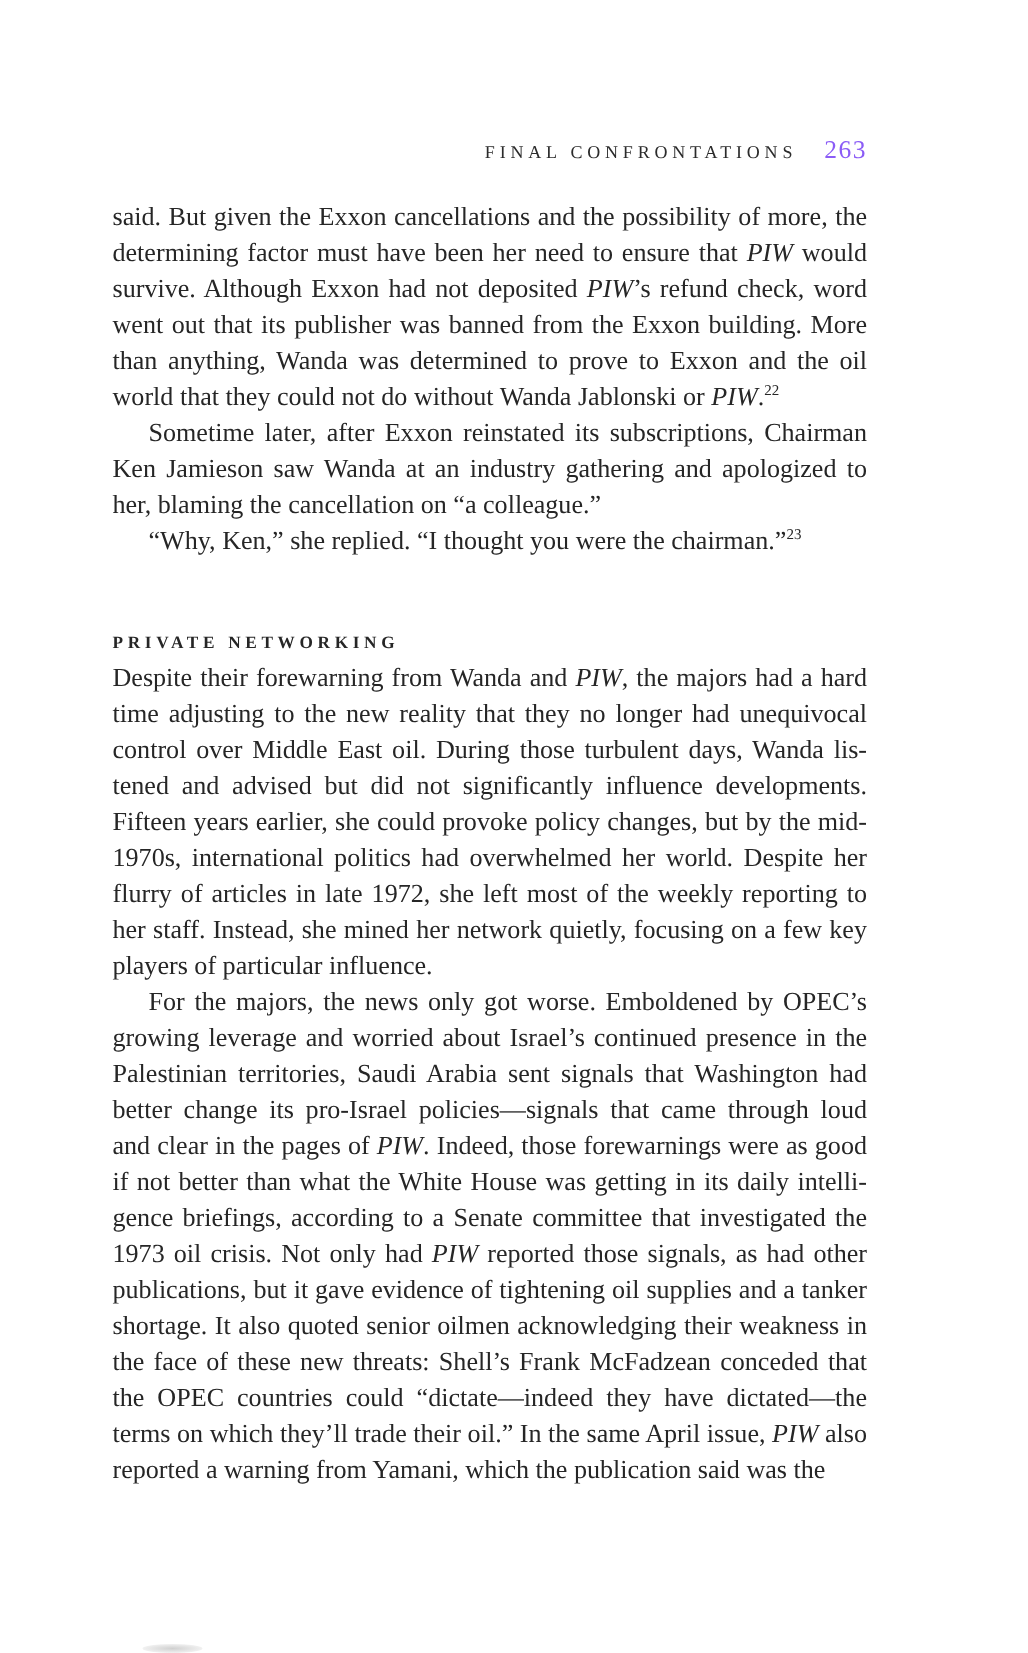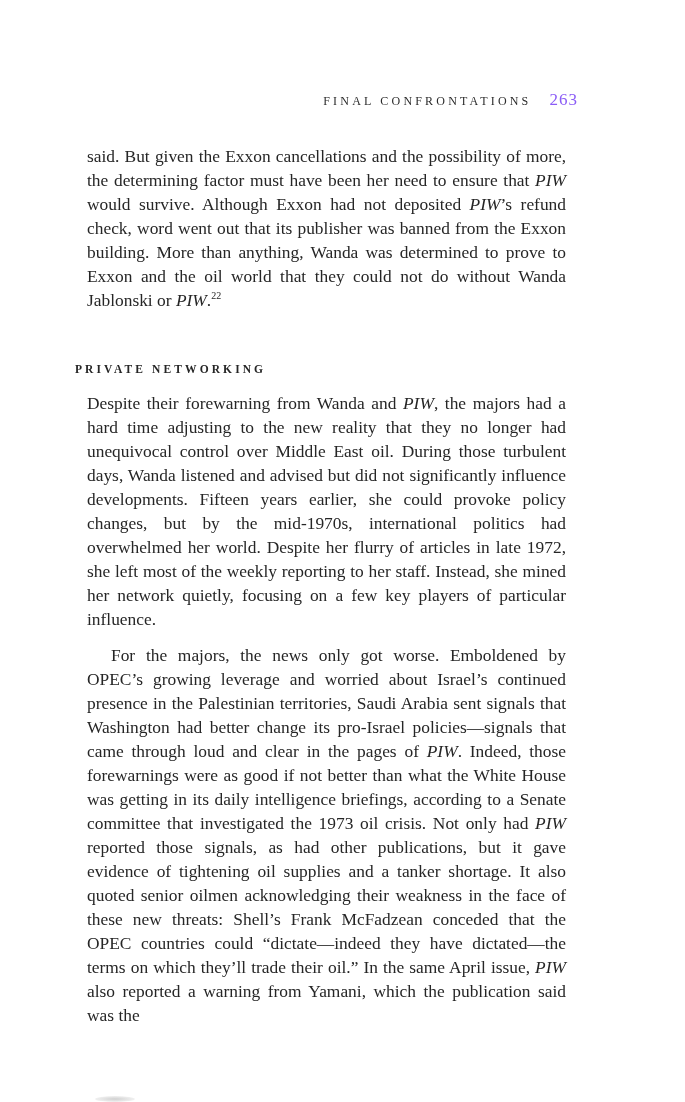--- a/index.html
+++ b/index.html
@@ -44,21 +44,21 @@
     }
     .body-text {
       position: absolute;
       top: 132px;
       left: 0;
       width: 503px;
       font-size: 17.4px;
       line-height: 24px;
     }
     p {
-      margin: 12px;
+      margin: 0;
       text-align: justify;
       hyphens: manual;
     }
     p.indent {
       text-indent: 24px;
     }
     .section-head {
       margin-top: 47px;
       font-size: 11.5px;
       letter-spacing: 3.1px;
@@ -88,20 +88,22 @@
 
 <div class="page">
   <div class="running-head">
     <span class="title">FINAL CONFRONTATIONS</span>
     <span class="folio">263</span>
   </div>
 
   <div class="body-text">
     <div id="section1">
         <p><span>said. But given the Exxon cancellations and the possibility of more, the determining factor must have been her need to ensure that </span><em>PIW</em><span> would survive. Although Exxon had not deposited </span><em>PIW</em><span>’s refund check, word went out that its publisher was banned from the Exxon building. More than anything, Wanda was determined to prove to Exxon and the oil world that they could not do without Wanda Jablonski or </span><em>PIW</em><span>.</span><sup>22</sup></p>
+        <p class="indent"><span>Sometime later, after Exxon reinstated its subscriptions, Chairman Ken Jamieson saw Wanda at an industry gathering and apologized to her, blaming the cancellation on “a colleague.”</span></p>
+        <p class="indent"><span>“Why, Ken,” she replied. “I thought you were the chairman.”</span><sup>23</sup></p>
       </div>
     <div class="section-head">PRIVATE NETWORKING</div>
     <div id="section2">
         <p><span>Despite their forewarning from Wanda and </span><em>PIW</em><span>, the majors had a hard time adjusting to the new reality that they no longer had unequivocal control over Middle East oil. During those turbulent days, Wanda lis­tened and advised but did not significantly influence developments. Fifteen years earlier, she could provoke policy changes, but by the mid-1970s, international politics had overwhelmed her world. Despite her flurry of articles in late 1972, she left most of the weekly reporting to her staff. Instead, she mined her network quietly, focusing on a few key players of particular influence.</span></p>
         <p class="indent"><span>For the majors, the news only got worse. Emboldened by OPEC’s growing leverage and worried about Israel’s continued presence in the Palestinian territories, Saudi Arabia sent signals that Washington had better change its pro-Israel policies—signals that came through loud and clear in the pages of </span><em>PIW</em><span>. Indeed, those forewarnings were as good if not better than what the White House was getting in its daily intelli­gence briefings, according to a Senate committee that investigated the 1973 oil crisis. Not only had </span><em>PIW</em><span> reported those signals, as had other publications, but it gave evidence of tightening oil supplies and a tanker shortage. It also quoted senior oilmen acknowledging their weakness in the face of these new threats: Shell’s Frank McFadzean conceded that the OPEC countries could “dictate—indeed they have dictated—the terms on which they’ll trade their oil.” In the same April issue, </span><em>PIW</em><span> also reported a warning from Yamani, which the publication said was the</span></p>
       </div>
   </div>
 </div>
 
 <div class="smudge"></div>

